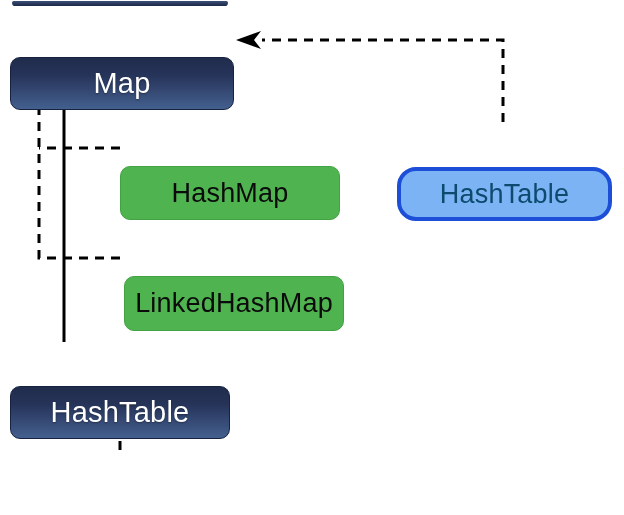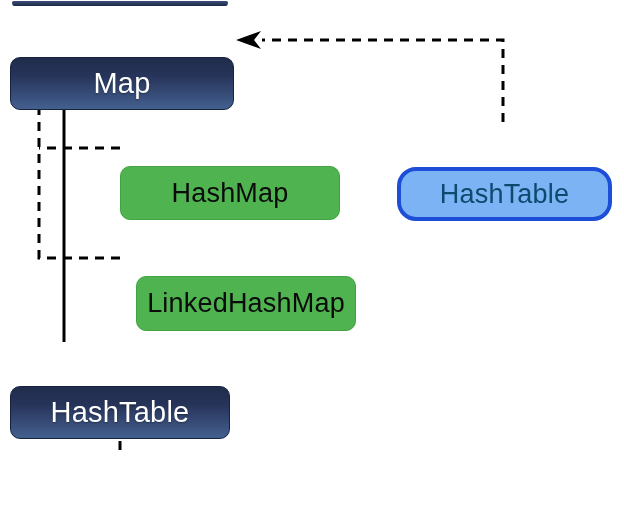--- a/index.html
+++ b/index.html
@@ -53,21 +53,21 @@
     position:absolute;
     left:12px;top:1px;
     width:216px;height:5px;
     background:linear-gradient(180deg,#3c4f7b,#1c2845);
     border-radius:2px 2px 4px 4px;
   }
   
   .n-map{left:10px;top:13px;width:224px;height:53px;}
   .n-hashmap{left:120px;top:122px;width:220px;height:54px;}
   .n-hashtable{left:397px;top:123px;width:215px;height:54px;}
-  .n-linkedhashmap{left:136px;top:232px;width:220px;height:55px;}
+  .n-linkedhashmap{left:124px;top:232px;width:220px;height:55px;}
   .n-sortedmap{left:10px;top:342px;width:220px;height:53px;}
   .n-treemap{left:12px;top:450px;width:218px;height:54px;}
 </style>
 </head>
 <body>
 
 <div class="canvas">
 
   <div class="cropped-sliver"></div>
 

